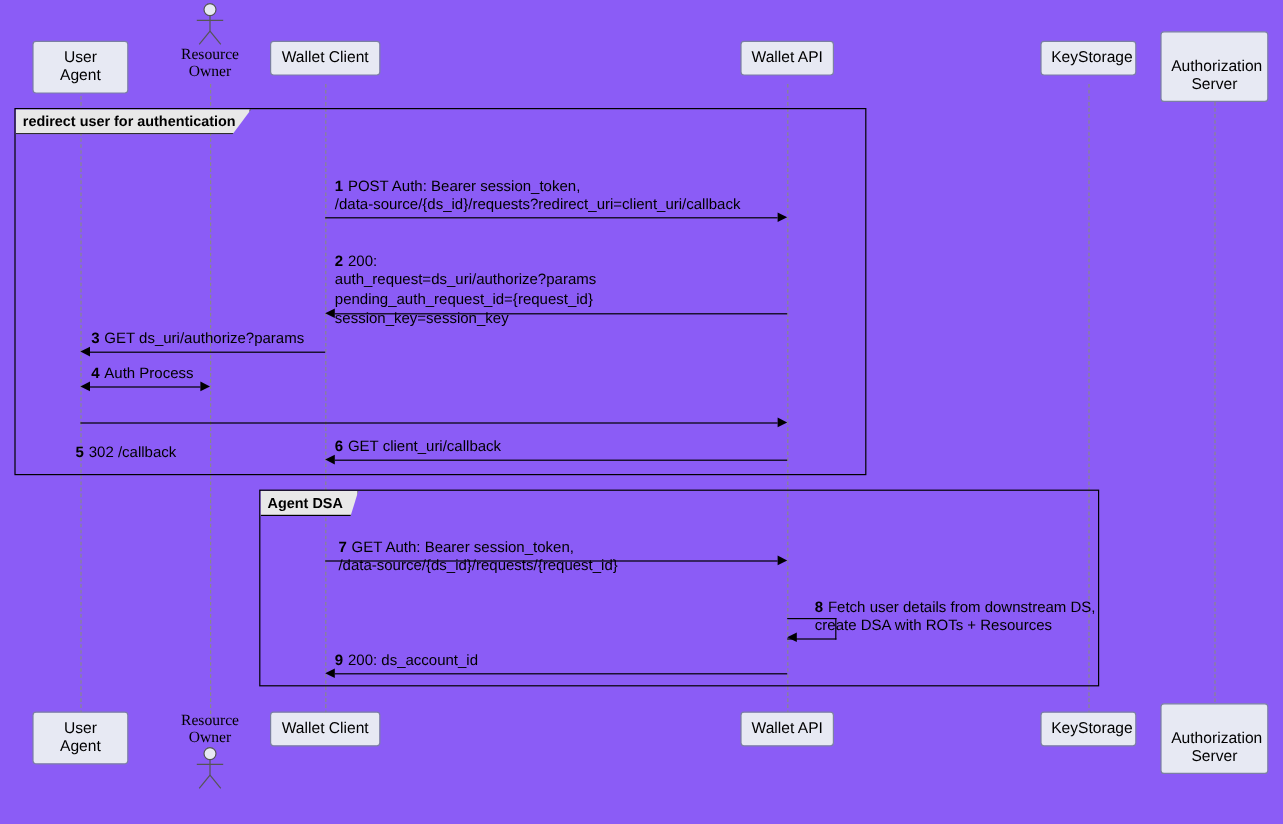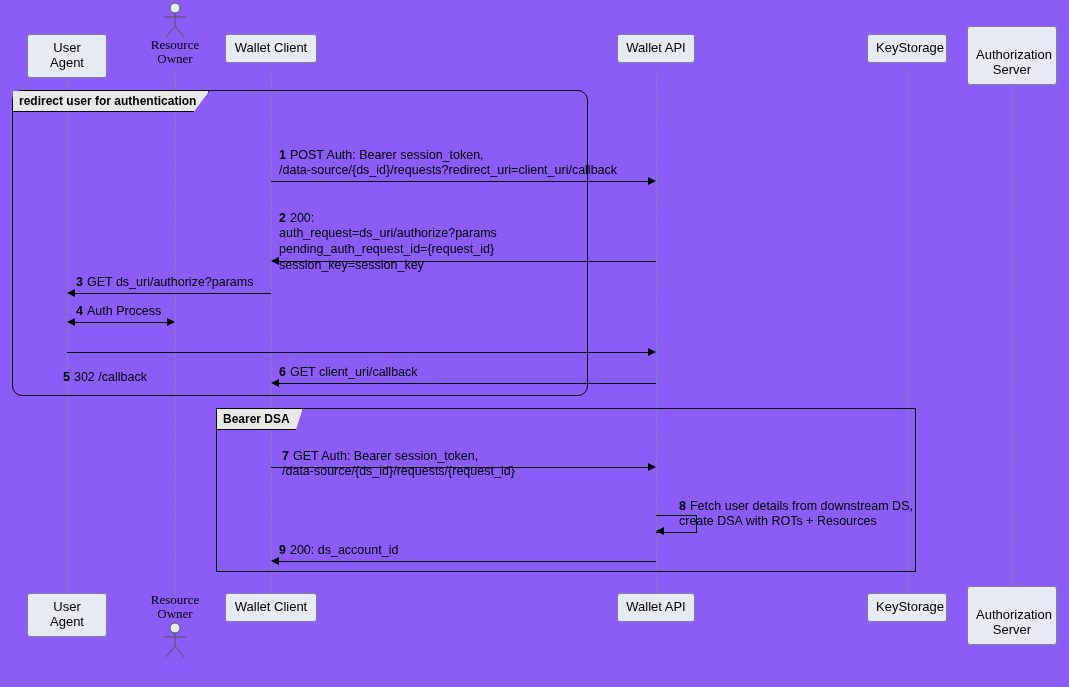--- a/index.html
+++ b/index.html
@@ -159,26 +159,26 @@
   <span>Wallet API</span>
 </div>
 <div class="participant-box" style="left:867px; top:593px; width:80px;">
   <span>KeyStorage</span>
 </div>
 <div class="participant-box" style="left:967px; top:586px; width:90px; white-space:pre-line;">
   <span>Authorization
 Server</span>
 </div>
 
-<div class="group-box" style="left:12px; top:90px; width:576px; height:306px;border-radius:10px;">
+<div class="group-box" style="left:12px; top:90px; width:710px; height:306px;">
   <div class="group-label">redirect user for authentication</div>
 </div>
 
 <div class="group-box" style="left:216px; top:408px; width:700px; height:164px;">
-  <div class="group-label">Bearer DSA</div>
+  <div class="group-label">Agent DSA</div>
 </div>
 
 <div class="msg" style="left:279px; top:132px; white-space:pre-line;">
   <span class="num">1</span><span>POST Auth: Bearer session_token,
 /data-source/{ds_id}/requests?redirect_uri=client_uri/callback</span>
 </div>
 <div class="arrow-line" style="left:271px; top:181px; width:377px;"></div>
 <div class="arrow-head-right" style="left:648px; top:177px;"></div>
 
 <div class="msg" style="left:279px; top:195px; white-space:pre-line;">

